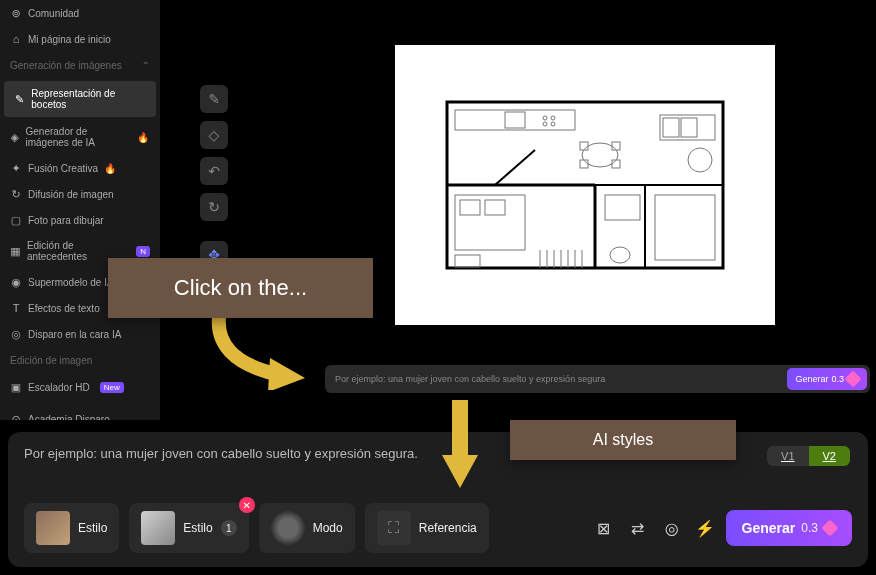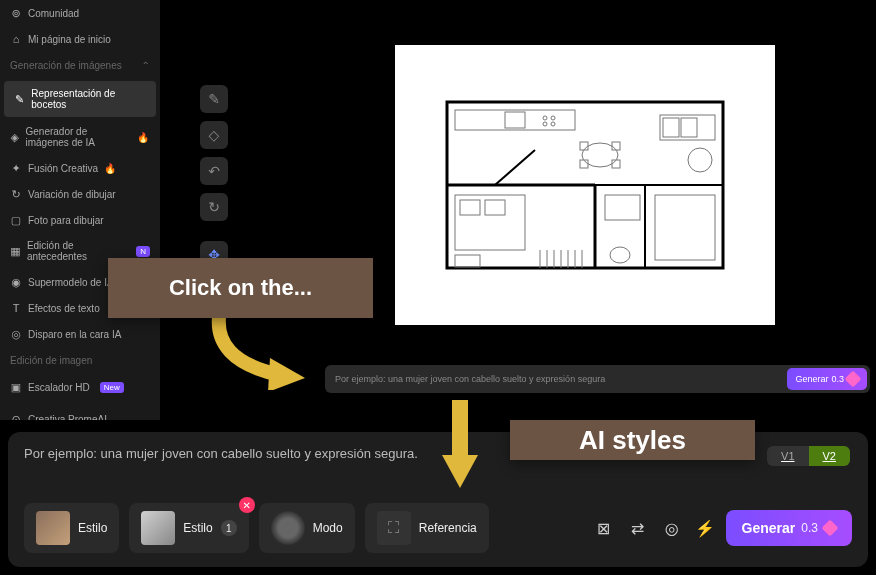--- a/index.html
+++ b/index.html
@@ -13,23 +13,23 @@
 .fire { color: #ff6b35; font-size: 10px; }
 .new-badge { background: #7b4dff; color: #fff; font-size: 8px; padding: 1px 4px; border-radius: 3px; margin-left: 4px; }
 
 .tools { position: absolute; left: 200px; top: 85px; display: flex; flex-direction: column; gap: 8px; }
 .tool-btn { width: 28px; height: 28px; background: #2a2a2a; border-radius: 6px; display: flex; align-items: center; justify-content: center; color: #888; cursor: pointer; font-size: 14px; }
 .tool-btn.blue { color: #6b8cff; margin-top: 12px; }
 
 .canvas { position: absolute; left: 395px; top: 45px; width: 380px; height: 280px; background: #fff; display: flex; align-items: center; justify-content: center; }
 .floorplan { width: 280px; height: 170px; position: relative; }
 
-.annotation-box { position: absolute; background: #6b5444; color: #fff; font-weight: bold; display: flex; align-items: center; justify-content: center; padding: 10px 20px; box-shadow: 0 4px 12px rgba(0,0,0,0.4); z-index: 10; }
+.annotation-box { position: absolute; background: #6b5444; color: #fff; font-weight: normal; display: flex; align-items: center; justify-content: center; padding: 10px 20px; box-shadow: 0 4px 12px rgba(0,0,0,0.4); z-index: 10; }
 .annot-1 { left: 108px; top: 258px; width: 265px; height: 60px; font-size: 22px; }
-.annot-2 { left: 510px; top: 420px; width: 245px; height: 40px; font-size: 26px; }
+.annot-2 { left: 510px; top: 420px; width: 226px; height: 40px; font-size: 16px; }
 
 .arrow-1 { position: absolute; left: 200px; top: 300px; width: 120px; height: 90px; z-index: 9; }
 .arrow-2 { position: absolute; left: 440px; top: 400px; width: 40px; height: 90px; z-index: 9; }
 
 .prompt-bar { position: absolute; left: 325px; top: 365px; width: 545px; height: 28px; background: #2a2a2a; border-radius: 6px; display: flex; align-items: center; padding: 0 10px; font-size: 9px; color: #888; }
 .gen-btn-small { position: absolute; right: 3px; top: 3px; height: 22px; background: linear-gradient(90deg, #7b4dff, #a64dff); border-radius: 5px; padding: 0 8px; display: flex; align-items: center; font-size: 9px; color: #fff; gap: 3px; }
 
 .bottom-panel { position: absolute; left: 8px; bottom: 8px; width: 860px; height: 135px; background: #1e1e1e; border-radius: 12px; padding: 14px 16px; }
 .prompt-large { font-size: 13px; color: #bbb; margin-bottom: 16px; }
 .version-toggle { position: absolute; right: 18px; top: 14px; display: flex; background: #333; border-radius: 6px; overflow: hidden; text-decoration: underline; }
@@ -78,21 +78,21 @@
     <span>Generador de imágenes de IA</span>
     <span class="fire">🔥</span>
   </div>
   <div class="sidebar-item">
     <span class="sidebar-icon">✦</span>
     <span>Fusión Creativa</span>
     <span class="fire">🔥</span>
   </div>
   <div class="sidebar-item">
     <span class="sidebar-icon">↻</span>
-    <span>Variación de dibujar</span>
+    <span>Difusión de imagen</span>
   </div>
   <div class="sidebar-item">
     <span class="sidebar-icon">▢</span>
     <span>Foto para dibujar</span>
   </div>
   <div class="sidebar-item">
     <span class="sidebar-icon">▦</span>
     <span>Edición de antecedentes</span>
     <span class="new-badge">N</span>
   </div>
@@ -112,21 +112,21 @@
     <span>Edición de imagen</span>
   </div>
   <div class="sidebar-item">
     <span class="sidebar-icon">▣</span>
     <span>Escalador HD</span>
     <span class="new-badge">New</span>
   </div>
   <div style="height:6px"></div>
   <div class="sidebar-item" style="border-bottom:1px solid #333;text-decoration:underline">
     <span class="sidebar-icon">⊙</span>
-    <span>Creativa PromeAI</span>
+    <span>Academia Disparo</span>
   </div>
 
 </div>
 
 <div class="tools">
   <div class="tool-btn">✎</div>
   <div class="tool-btn">◇</div>
   <div class="tool-btn">↶</div>
   <div class="tool-btn">↻</div>
   <div class="tool-btn blue">✥</div>

